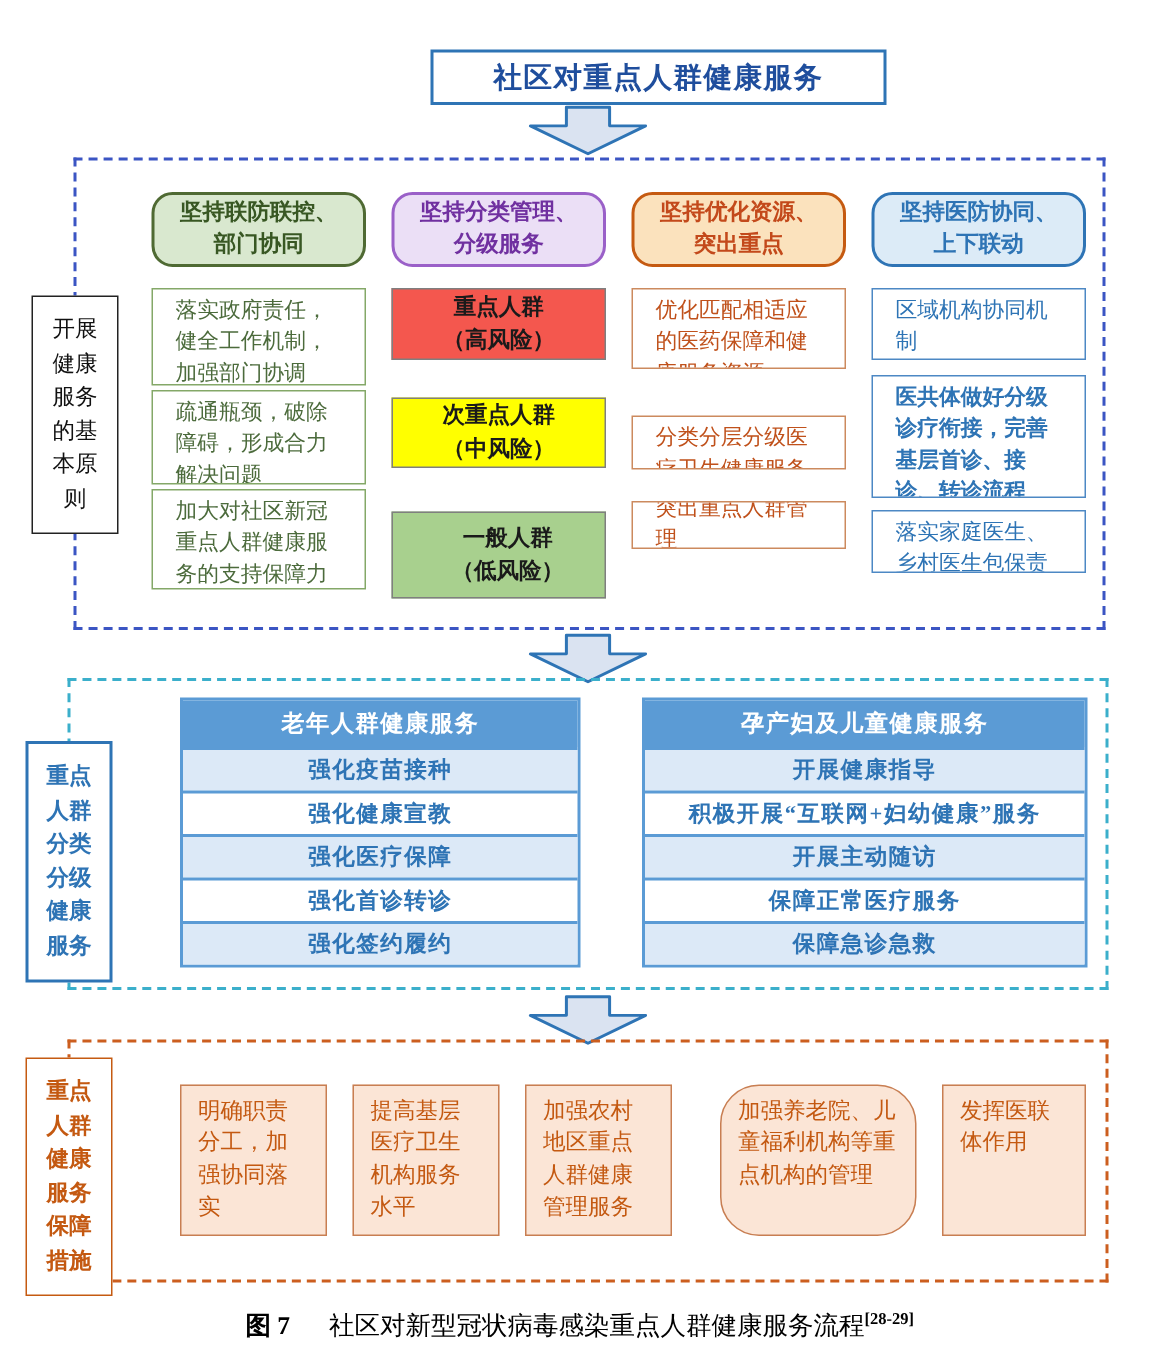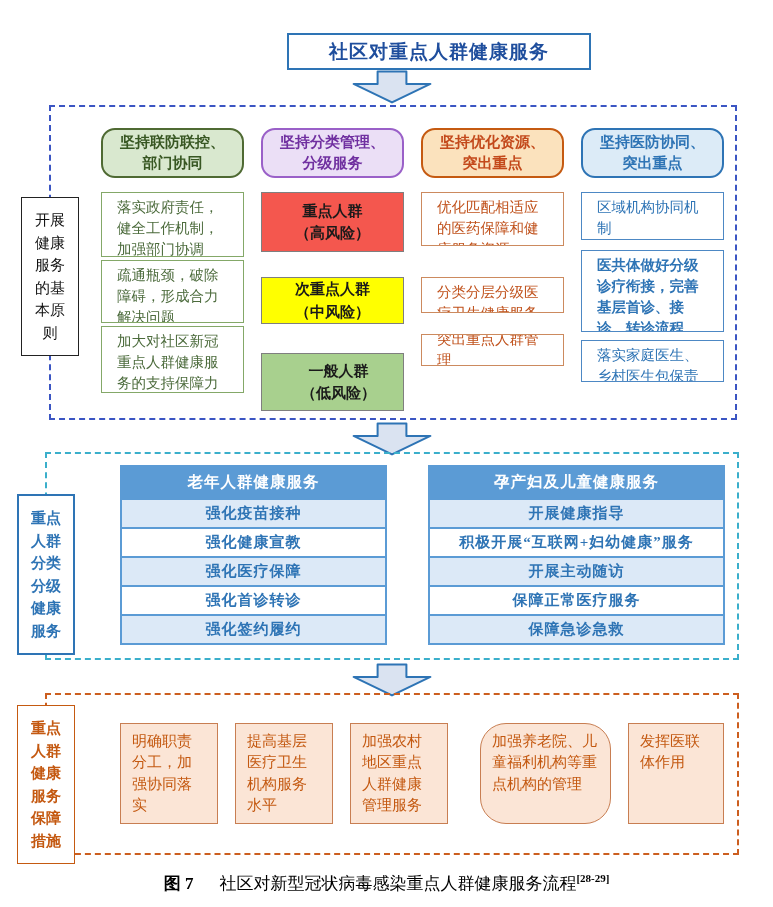--- a/index.html
+++ b/index.html
@@ -70,42 +70,42 @@
   .col3 .i2 { height: 36px; margin-bottom: 21px; }
   .col3 .i3 { height: 32px; display:flex; align-items:center; }
   .col4 .i1 { height: 48px; margin-bottom: 10px; }
   .col4 .i2 { height: 82px; margin-bottom: 8px; font-weight: bold; }
   .col4 .i3 { height: 42px; }
   .risk {
     border: 1.5px solid #7F7F7F; text-align: center; white-space: pre-line;
     font-size: 15px; font-weight: bold; color: #1a1a1a; line-height: 1.5;
     display: flex; align-items: center; justify-content: center;
   }
-  .risk.r1 { height: 60px; margin-bottom: 25px; background: #F4574E; }
+  .risk.r1 { height: 48px; margin-bottom: 25px; background: #F4574E; }
   .risk.r2 { height: 47px; margin-bottom: 29px; background: #FFFF00; }
   .risk.r3 { height: 58px; background: #A8D08E; padding-left: 12px; }
 
   
   .tables { position: absolute; left: 73px; top: 11px; display: flex; gap: 41px; }
   .svc-table { border: 2px solid #5B9BD5; background: #fff; }
   .svc-table.t1 { width: 267px; }
   .svc-table.t2 { width: 297px; }
   .svc-header {
     height: 31px; background: #5B9BD5; color: #fff; font-weight: bold; font-size: 15.5px;
     display: flex; align-items: center; justify-content: center; letter-spacing: 1px;
   }
   .svc-row {
     height: 29px; border-top: 2px solid #5B9BD5;
     display: flex; align-items: center; justify-content: center;
     color: #2E74B5; font-weight: bold; font-size: 15px; letter-spacing: 1px;
   }
   .svc-row.alt { background: #DCE9F7; }
 
   
-  .sboxes { position: absolute; left: 73px; top: 28px; display: flex; }
+  .sboxes { position: absolute; left: 73px; top: 28px; display: flex; font-family: Liberation Mono, monospace; }
   .sbox {
     background: #FBE5D6; border: 1.5px solid #C87E52; color: #C45911;
     font-size: 15px; line-height: 1.42; padding: 7px 11px;
     height: 101px; margin-right: 17px; overflow: hidden;
   }
   .sbox.b1 { width: 98px; }
   .sbox.b2 { width: 98px; }
   .sbox.b3 { width: 98px; margin-right: 32px; }
   .sbox.b4 { width: 131px; border-radius: 26px; }
   .sbox.b5 { width: 96px; margin-right: 0; }
@@ -168,21 +168,21 @@
 突出重点</div>
         <div class="col-items">
           <div class="item i1">优化匹配相适应的医药保障和健康服务资源</div>
           <div class="item i2">分类分层分级医疗卫生健康服务</div>
           <div class="item i3">突出重点人群管理</div>
         </div>
       </div>
 
       <div class="col col4">
         <div class="col-header h4">坚持医防协同、
-突出重点</div>
+上下联动</div>
         <div class="col-items">
           <div class="item i1">区域机构协同机制</div>
           <div class="item i2">医共体做好分级诊疗衔接，完善基层首诊、接诊、转诊流程</div>
           <div class="item i3">落实家庭医生、乡村医生包保责任制</div>
         </div>
       </div>
 
     </div>
   </div>
 

